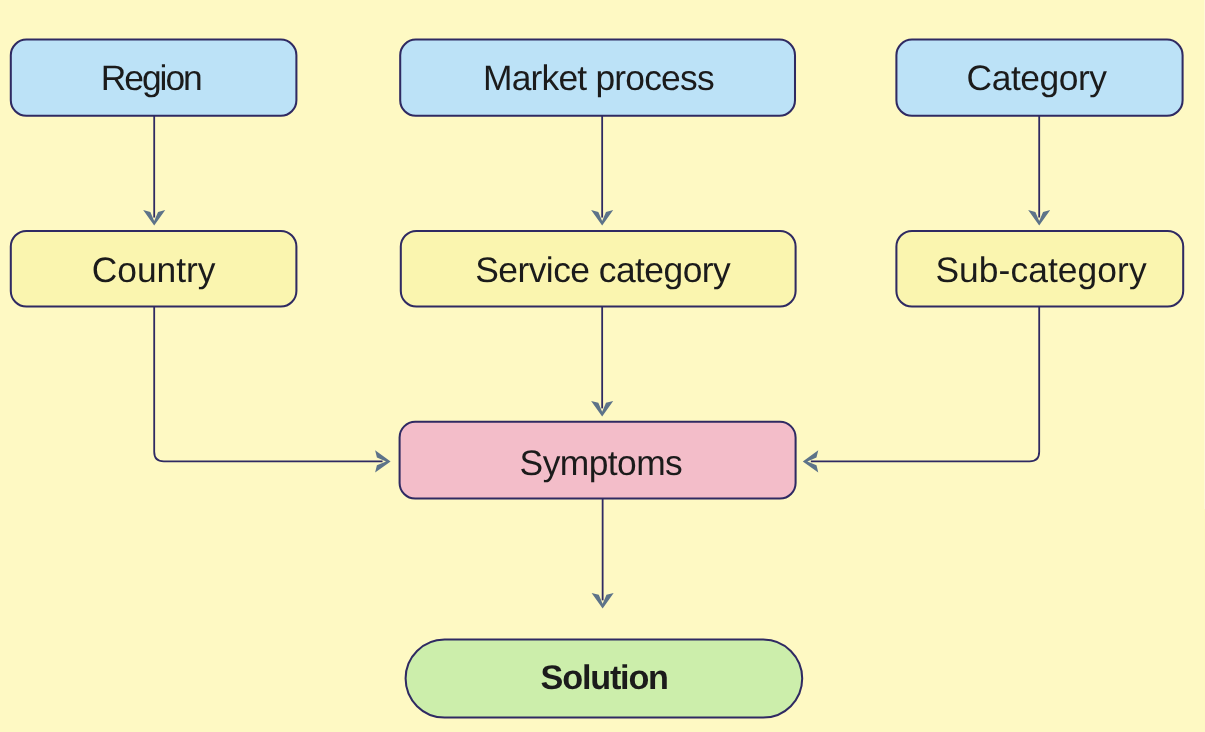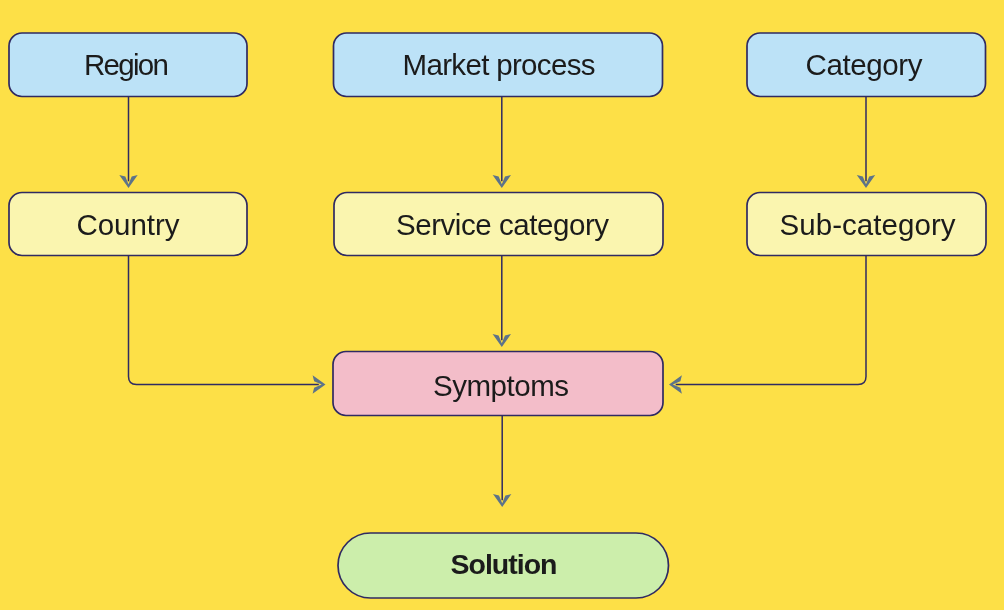--- a/index.html
+++ b/index.html
@@ -1,16 +1,16 @@
 <!DOCTYPE html>
 <html><head>
 <meta charset="utf-8">
 <style>
   html,body{margin:0;padding:0;background:#ffffff;}
-  .stage{position:relative;width:1004px;height:610px;background:#fde047;overflow:hidden;}
+  .stage{position:relative;width:1004px;height:610px;background:#fef9c3;overflow:hidden;}
   svg{display:block;}
   text{font-family:"Liberation Sans", sans-serif;fill:#1b1b1b;}
 </style>
 </head>
 <body>
 <div class="stage">
 <svg width="1004" height="610" viewBox="0 0 1004 610" xmlns="http://www.w3.org/2000/svg">
   <defs>
     <path id="chevD" d="M -9.2 -12.9 L 0 0 L 9.2 -12.9 L 3.2 -11.4 L 0 -3.8 L -3.2 -11.4 Z"></path>
   </defs>

